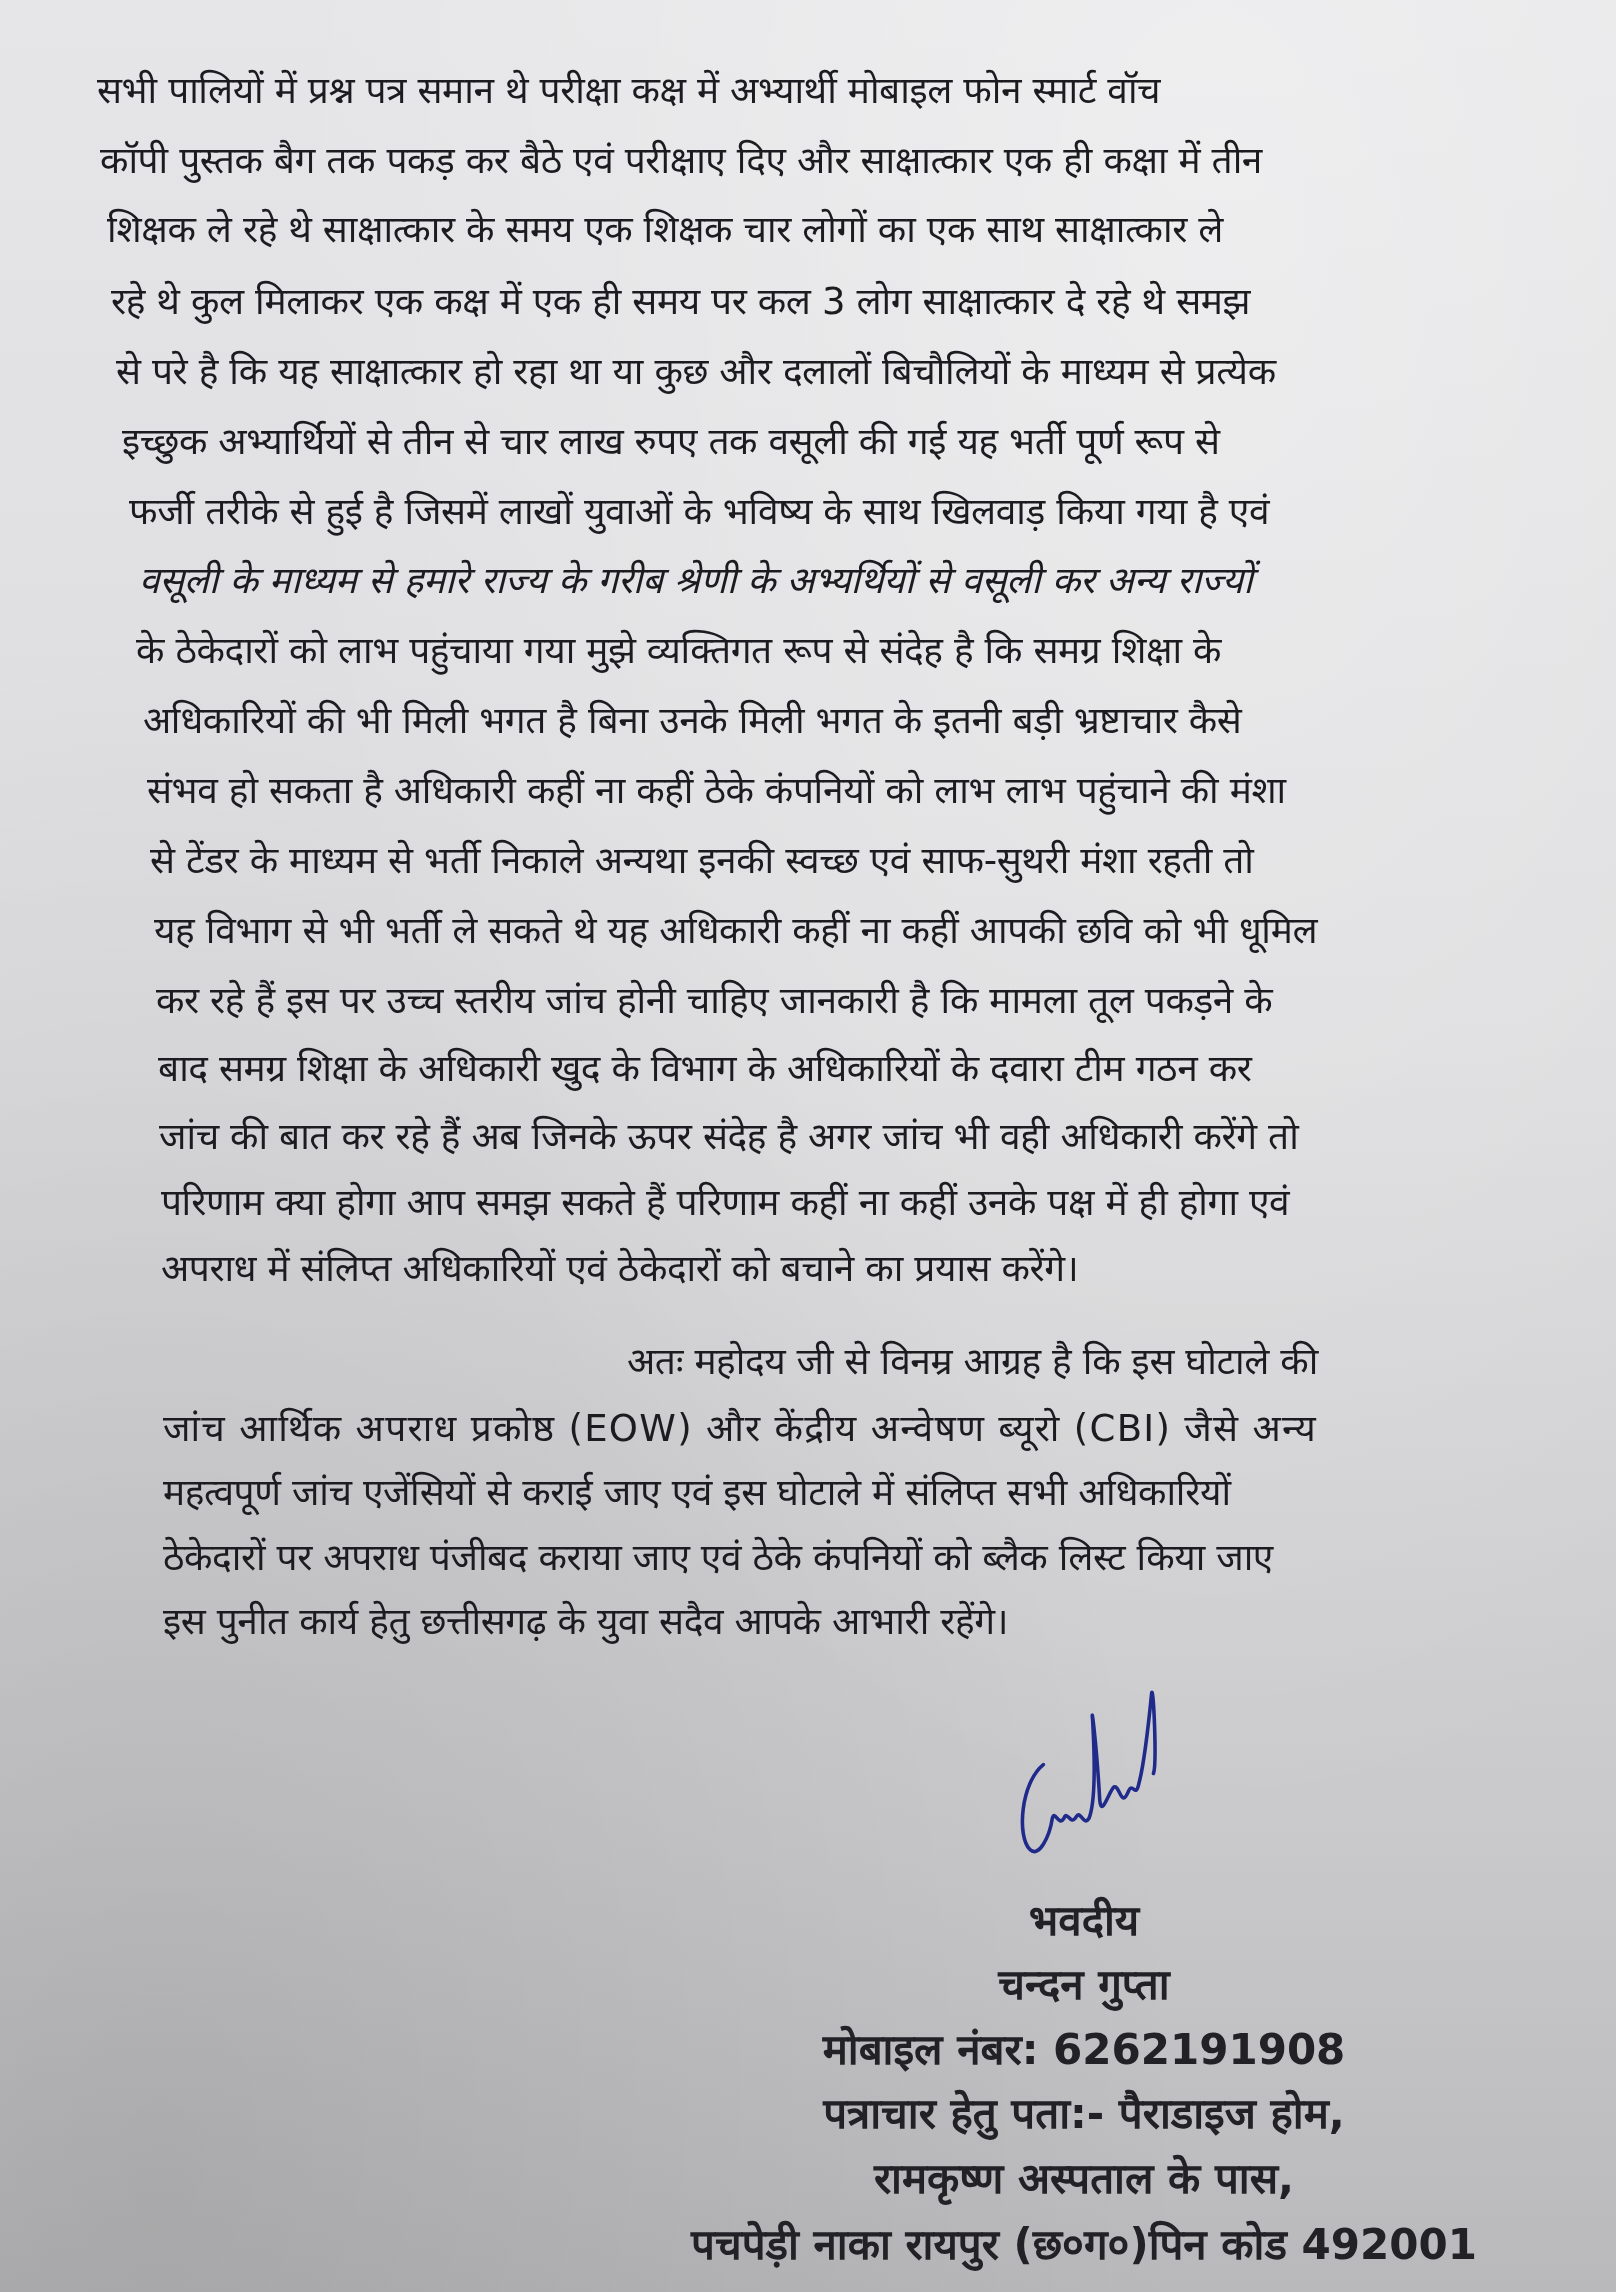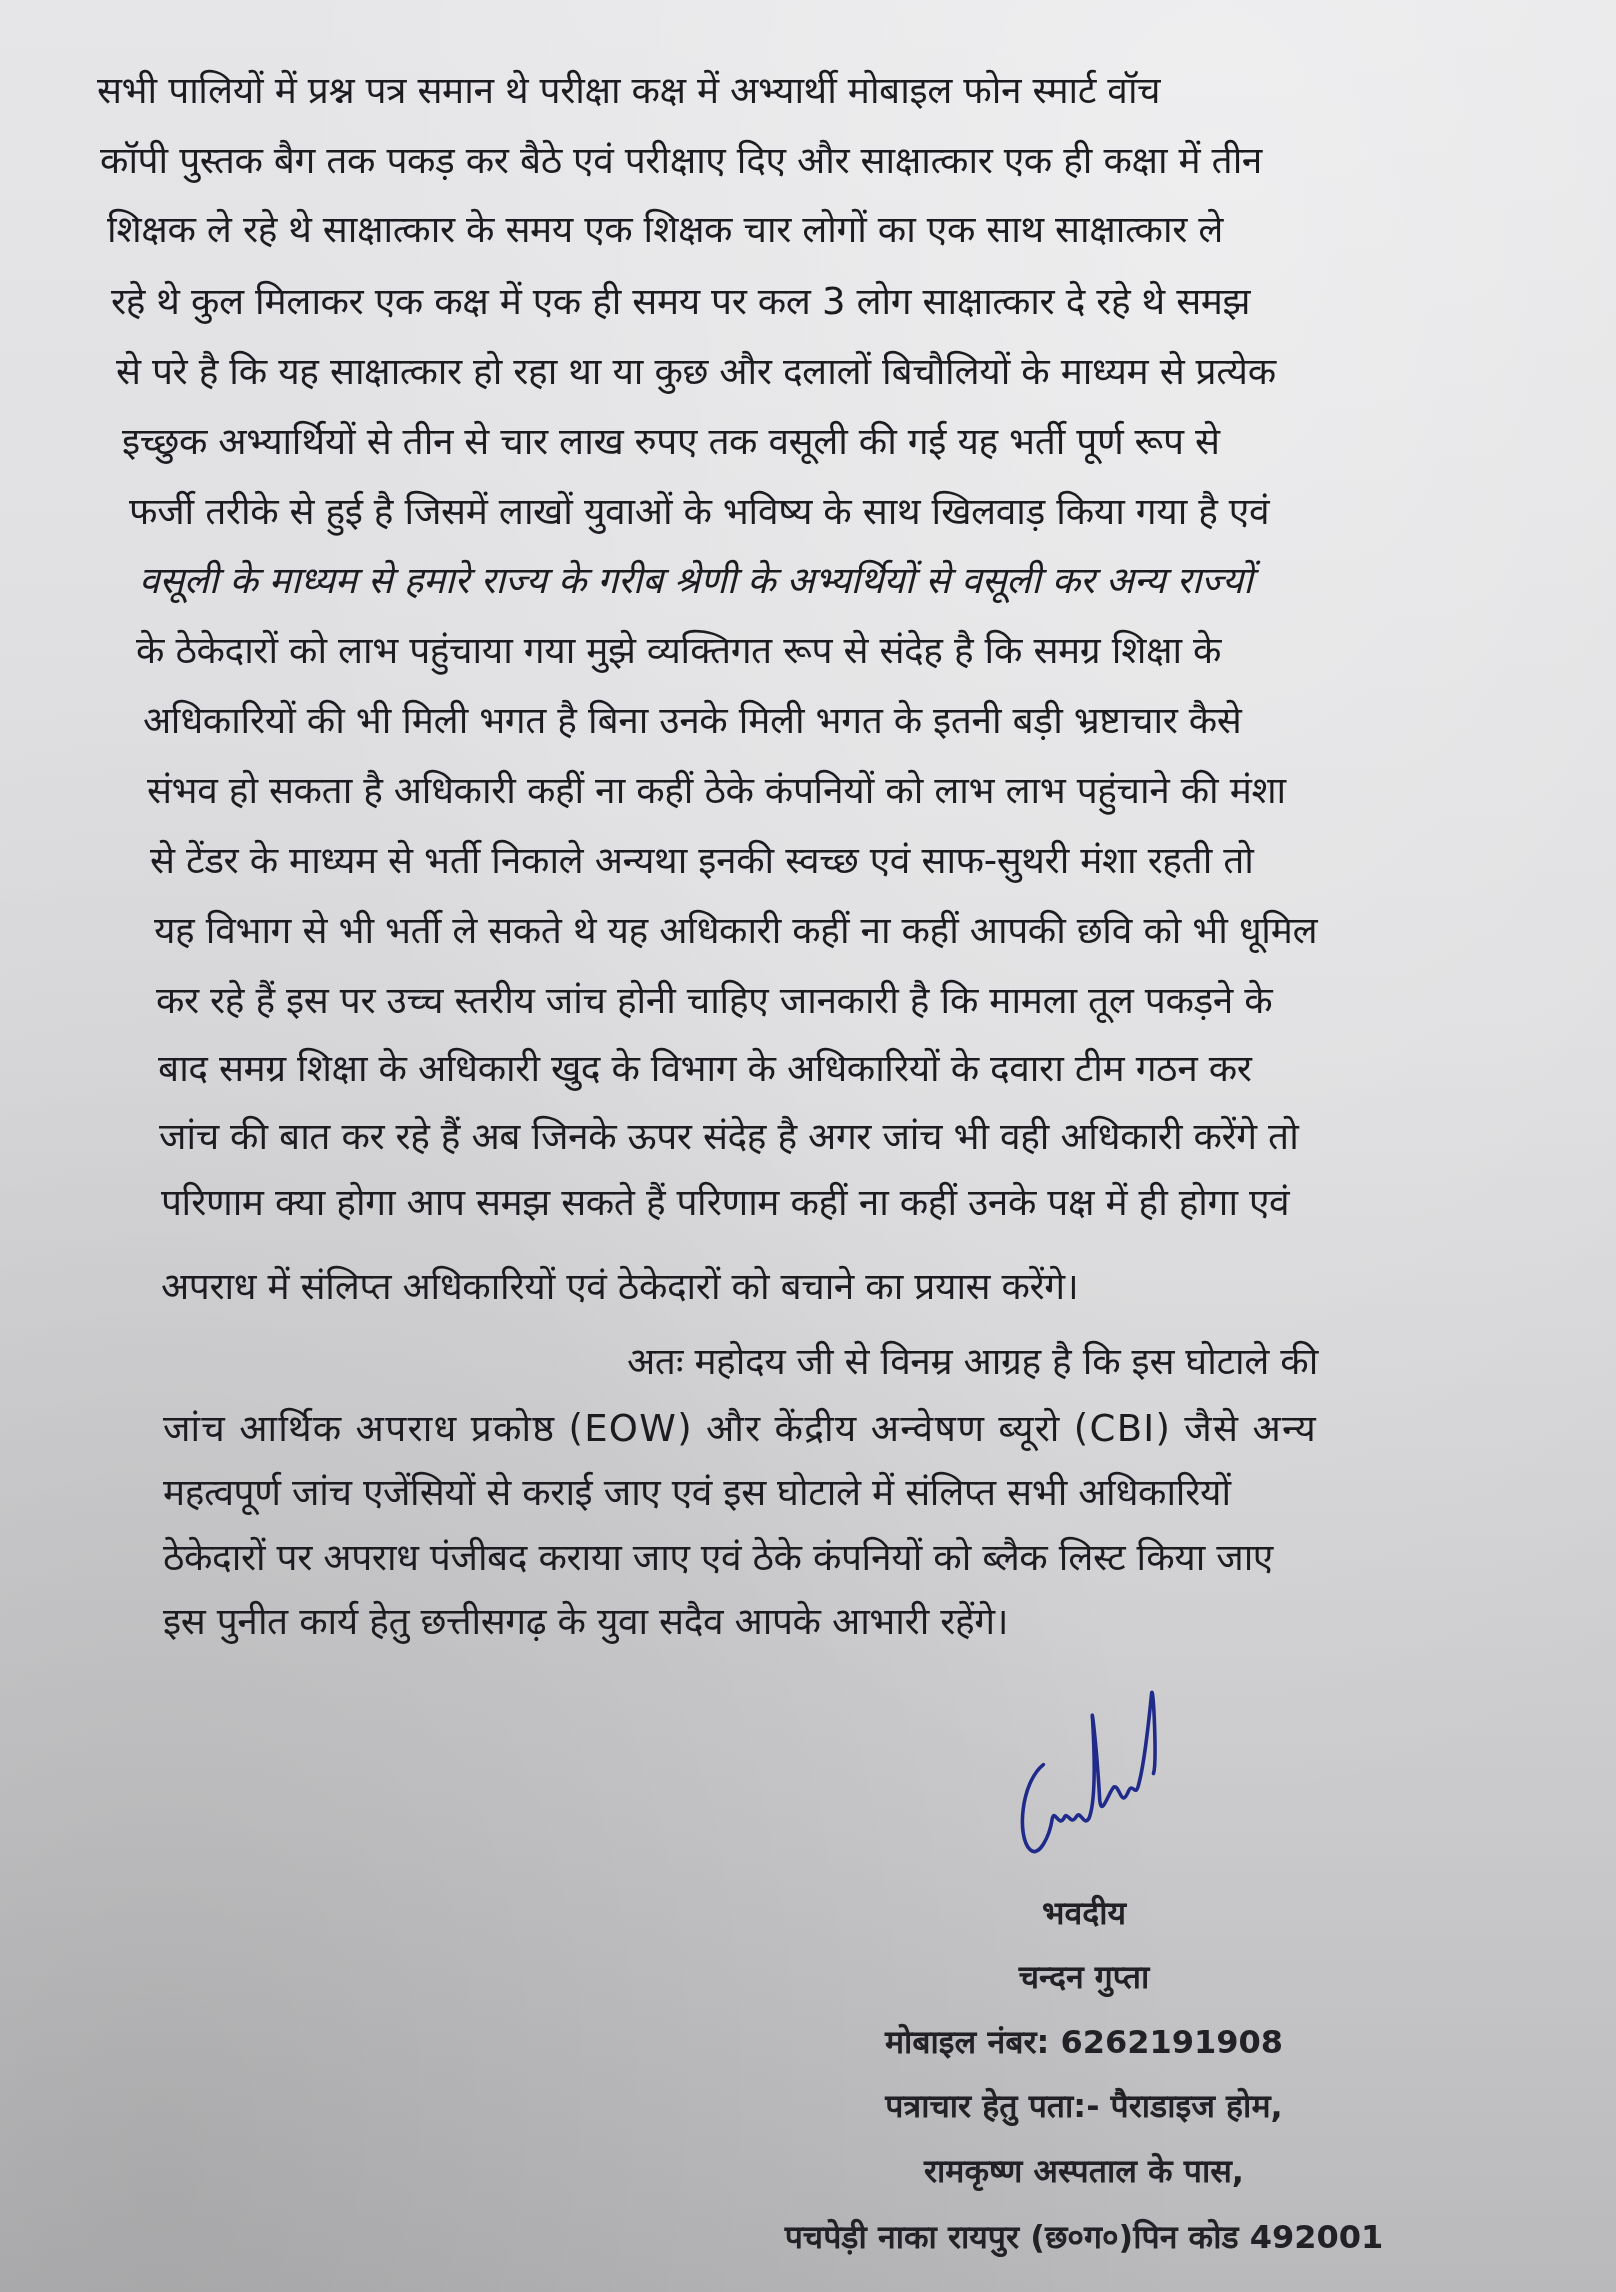--- a/index.html
+++ b/index.html
@@ -48,21 +48,21 @@
       top: 1863px;
       width: 806px;
       text-align: center;
     }
     .sig-line {
       position: absolute;
       left: 0;
       width: 100%;
       text-align: center;
       font-weight: bold;
-      font-size: 32px;
+      font-size: 42px;
       color: #222226;
       white-space: nowrap;
     }
     .signature {
       position: absolute;
       left: 1003px;
       top: 1684px;
       width: 215px;
       height: 179px;
     }
@@ -83,21 +83,21 @@
     <div class="line" style="left:139px; top:562px;font-style:italic;">वसूली के माध्यम से हमारे राज्य के गरीब श्रेणी के अभ्यर्थियों से वसूली कर अन्य राज्यों</div>
     <div class="line" style="left:136px; top:632px;">के ठेकेदारों को लाभ पहुंचाया गया मुझे व्यक्तिगत रूप से संदेह है कि समग्र शिक्षा के</div>
     <div class="line" style="left:143px; top:702px;">अधिकारियों की भी मिली भगत है बिना उनके मिली भगत के इतनी बड़ी भ्रष्टाचार कैसे</div>
     <div class="line" style="left:147px; top:772px;">संभव हो सकता है अधिकारी कहीं ना कहीं ठेके कंपनियों को लाभ लाभ पहुंचाने की मंशा</div>
     <div class="line" style="left:150px; top:842px;">से टेंडर के माध्यम से भर्ती निकाले अन्यथा इनकी स्वच्छ एवं साफ-सुथरी मंशा रहती तो</div>
     <div class="line" style="left:154px; top:912px;">यह विभाग से भी भर्ती ले सकते थे यह अधिकारी कहीं ना कहीं आपकी छवि को भी धूमिल</div>
     <div class="line" style="left:156px; top:982px;">कर रहे हैं इस पर उच्च स्तरीय जांच होनी चाहिए जानकारी है कि मामला तूल पकड़ने के</div>
     <div class="line" style="left:158px; top:1050px;">बाद समग्र शिक्षा के अधिकारी खुद के विभाग के अधिकारियों के दवारा टीम गठन कर</div>
     <div class="line" style="left:159px; top:1118px;">जांच की बात कर रहे हैं अब जिनके ऊपर संदेह है अगर जांच भी वही अधिकारी करेंगे तो</div>
     <div class="line" style="left:161px; top:1184px;">परिणाम क्या होगा आप समझ सकते हैं परिणाम कहीं ना कहीं उनके पक्ष में ही होगा एवं</div>
-    <div class="line" style="left:161px; top:1250px;margin-top:18px;">अपराध में संलिप्त अधिकारियों एवं ठेकेदारों को बचाने का प्रयास करेंगे।</div>
+    <div class="line" style="left:161px; top:1250px;">अपराध में संलिप्त अधिकारियों एवं ठेकेदारों को बचाने का प्रयास करेंगे।</div>
   </div>
 
   <div class="body-lines">
     <div class="line" style="left:627px; top:1343px;">अतः महोदय जी से विनम्र आग्रह है कि इस घोटाले की</div>
     <div class="line" style="left:163px; top:1410px; letter-spacing:1.3px;text-align:right;">जांच आर्थिक अपराध प्रकोष्ठ (EOW) और केंद्रीय अन्वेषण ब्यूरो (CBI) जैसे अन्य</div>
     <div class="line" style="left:163px; top:1474px;">महत्वपूर्ण जांच एजेंसियों से कराई जाए एवं इस घोटाले में संलिप्त सभी अधिकारियों</div>
     <div class="line" style="left:163px; top:1539px;">ठेकेदारों पर अपराध पंजीबद कराया जाए एवं ठेके कंपनियों को ब्लैक लिस्ट किया जाए</div>
     <div class="line" style="left:163px; top:1603px;">इस पुनीत कार्य हेतु छत्तीसगढ़ के युवा सदैव आपके आभारी रहेंगे।</div>
   </div>
 

